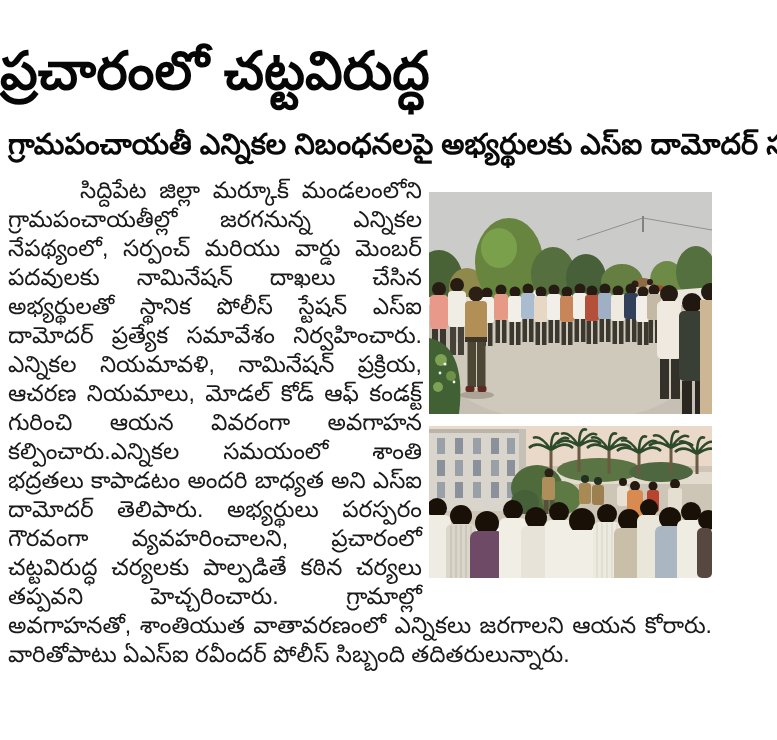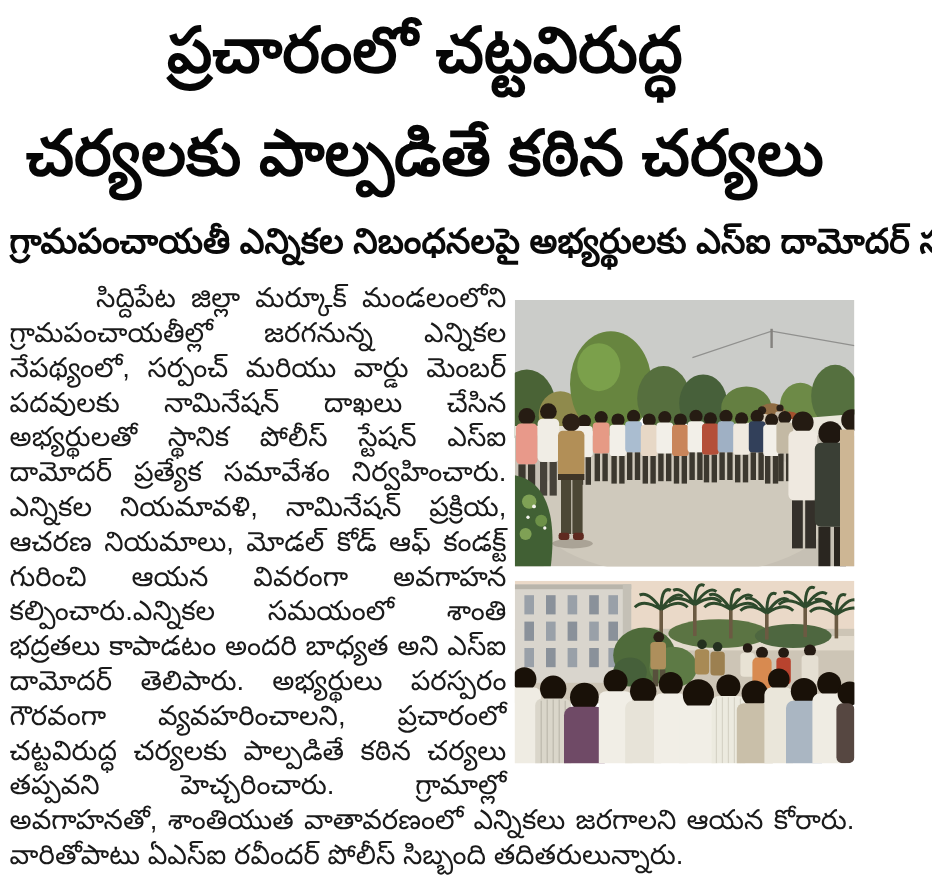--- a/index.html
+++ b/index.html
@@ -3,23 +3,23 @@
 <meta charset="utf-8">
 <title>news-clipping</title>
 <style>
   html,body{margin:0;padding:0;background:#ffffff;}
   .page{
     position:relative;width:777px;height:740px;overflow:hidden;
     background:#ffffff;color:#000;
     font-family:"Liberation Sans","DejaVu Sans",sans-serif;
   }
   .headline{
-    width:708px;margin:0;padding-top:0;
+    width:708px;margin:0;padding-top:28px;
     font-size:53px;line-height:86px;font-weight:700;
-    text-align:center;color:#060606;
+    color:#060606;
   }
   .headline span{display:block;white-space:nowrap;}
   .subheadline{
     margin:10px 0 0 8px;
     font-size:29px;line-height:40px;font-weight:700;
     white-space:nowrap;color:#0a0a0a;
   }
   .body-area{
     width:704px;margin:12px 0 0 8px;
     font-size:23px;line-height:29px;color:#1a1a1a;
@@ -31,21 +31,20 @@
   .dateline{margin:0 0 0 14px;white-space:nowrap;}
   .article-body{margin:2px 0 0 0;text-align:justify;text-indent:72px;}
 </style>
 </head>
 <body>
 
 <div class="page">
 
   <h1 class="headline">
     <span>ప్రచారంలో చట్టవిరుద్ధ</span>
-    <span>చర్యలకు పాల్పడితే కఠిన చర్యలు</span>
   </h1>
 
   <h2 class="subheadline">గ్రామపంచాయతీ ఎన్నికల నిబంధనలపై అభ్యర్థులకు ఎస్ఐ దామోదర్ సూచనలు</h2>
 
   <div class="body-area">
 
     <div class="photo-column">
 
       <div class="photo">
         <svg viewBox="0 0 283 222" width="283" height="222" xmlns="http://www.w3.org/2000/svg">

